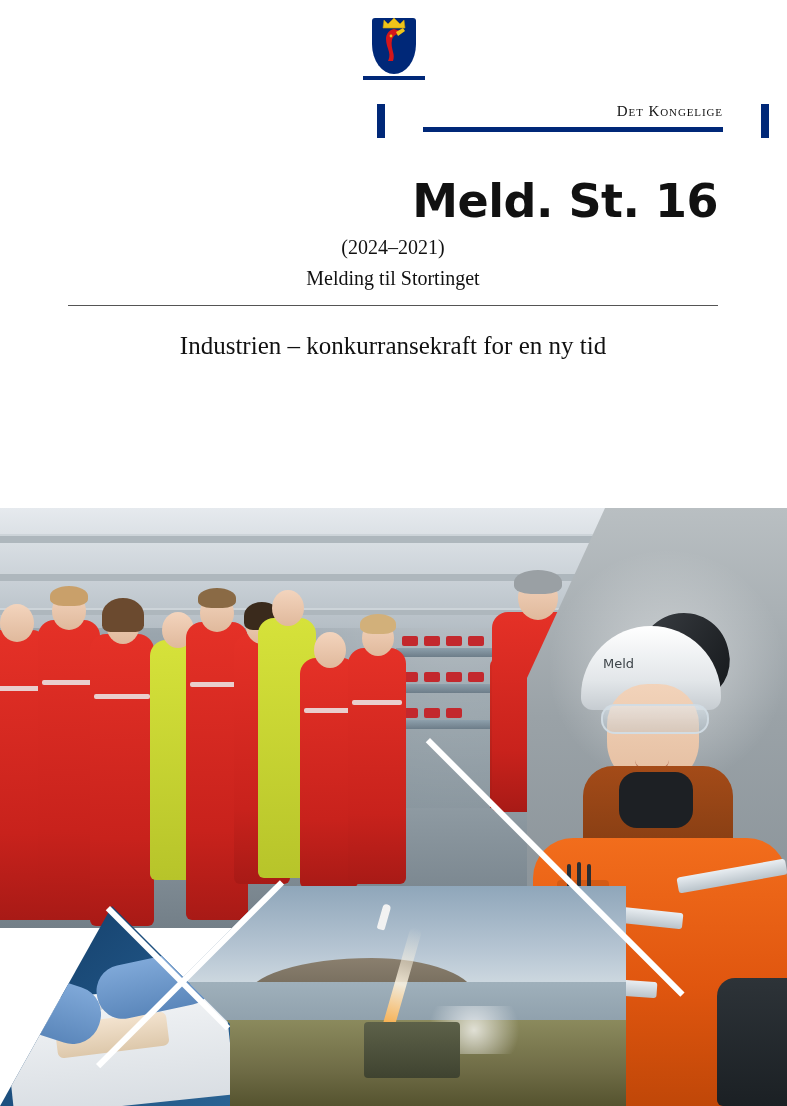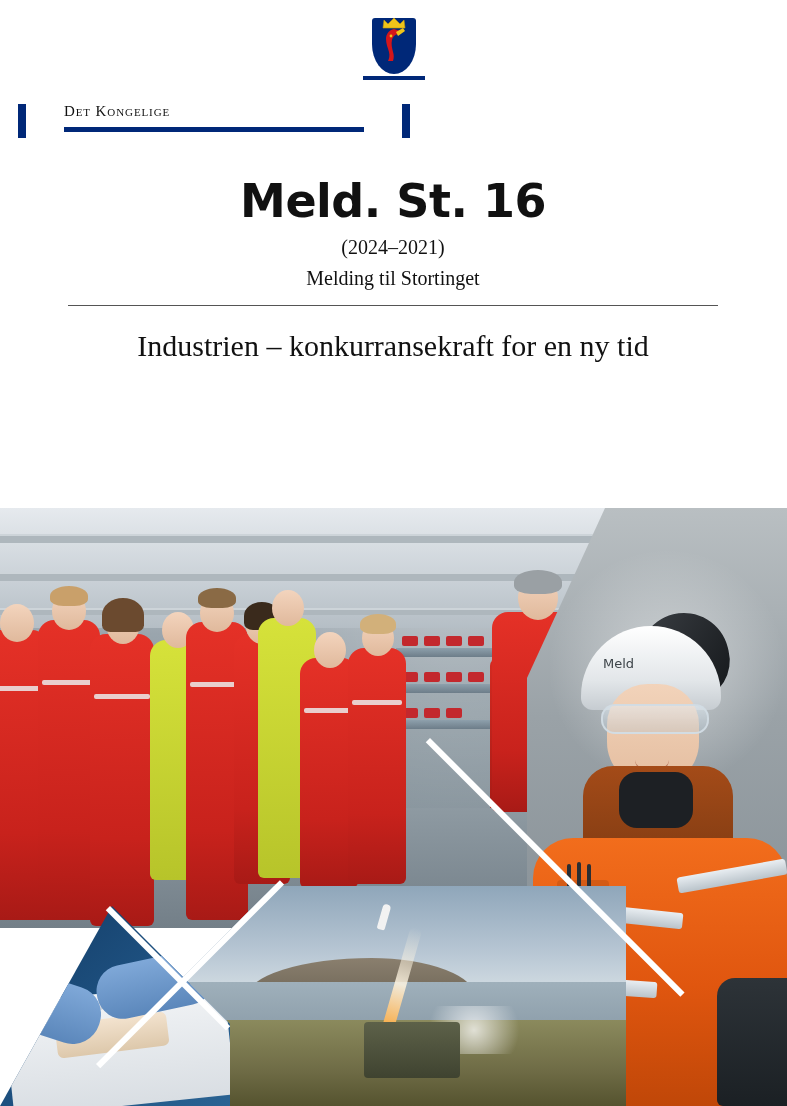--- a/index.html
+++ b/index.html
@@ -15,21 +15,21 @@
     font-family: "Liberation Serif", serif;
     color: #1a1a1a;
   }
 
   
   .crest-block {
     position: absolute;
     top: 18px;
     left: 0;
     width: 787px;
-    text-align: left;
+    text-align: right;
   }
   .crest {
     position: relative;
     width: 62px;
     height: 76px;
     margin: 0 auto;
   }
   .crest-shield {
     position: absolute;
     left: 9px;
@@ -105,20 +105,21 @@
     text-align: center;
   }
   .main-title {
     font-family: "DejaVu Sans", sans-serif;
     font-weight: bold;
     font-size: 46px;
     line-height: 52px;
     letter-spacing: -0.5px;
     color: #111;
     margin: 0;
+    text-align: right;
   }
   .year-range {
     font-family: "Liberation Serif", serif;
     font-size: 20px;
     line-height: 28px;
     margin-top: 6px;
     color: #111;
   }
   .subtitle {
     font-family: "Liberation Serif", serif;
@@ -128,21 +129,21 @@
     color: #111;
   }
   .rule {
     border: 0;
     border-top: 1px solid #555;
     margin: 14px 0 0 0;
     width: 100%;
   }
   .doc-heading {
     font-family: "Liberation Serif", serif;
-    font-size: 30px;
+    font-size: 25px;
     line-height: 40px;
     margin-top: 20px;
     color: #111;
   }
 
   
   .mosaic {
     position: absolute;
     left: 0;
     top: 508px;

